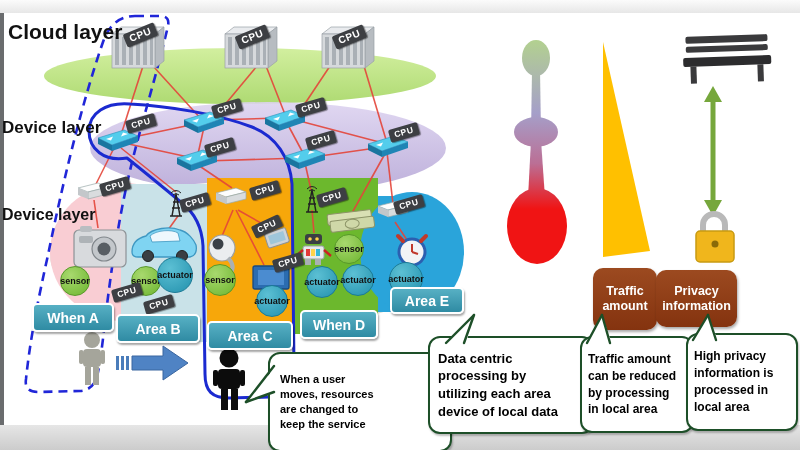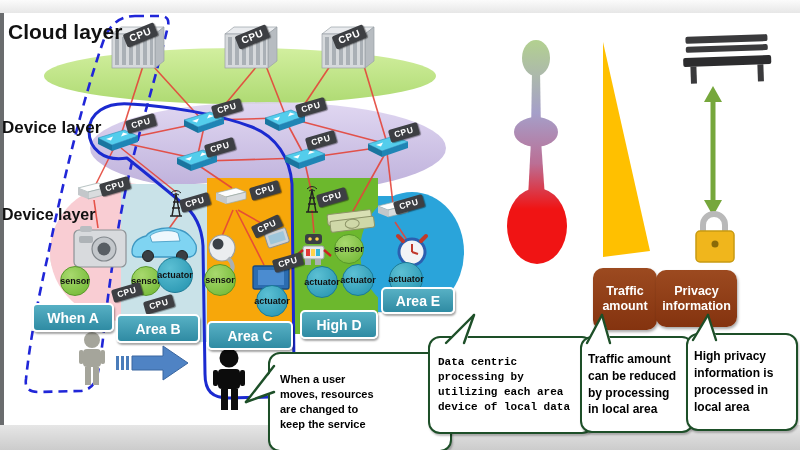--- a/index.html
+++ b/index.html
@@ -297,33 +297,33 @@
 <div class="abs circ sens" style="left:204px;top:264px;width:30px;height:30px;">sensor</div>
 <div class="abs circ act" style="left:256px;top:285px;width:30px;height:30px;">actuator</div>
 <div class="abs circ sens" style="left:334px;top:234px;width:28px;height:28px;">sensor</div>
 <div class="abs circ act" style="left:306px;top:266px;width:30px;height:30px;">actuator</div>
 <div class="abs circ act" style="left:342px;top:264px;width:30px;height:30px;">actuator</div>
 <div class="abs circ act" style="left:389px;top:262px;width:32px;height:32px;">actuator</div>
 
 <div class="abs area-label" style="left:32px;top:303px;width:78px;height:25px;">When A</div>
 <div class="abs area-label" style="left:116px;top:314px;width:80px;height:25px;">Area B</div>
 <div class="abs area-label" style="left:207px;top:321px;width:82px;height:25px;">Area C</div>
-<div class="abs area-label" style="left:300px;top:310px;width:74px;height:25px;">High D</div>
-<div class="abs area-label" style="left:381px;top:287px;width:70px;height:23px;">Area E</div>
+<div class="abs area-label" style="left:300px;top:310px;width:74px;height:25px;">When D</div>
+<div class="abs area-label" style="left:390px;top:287px;width:70px;height:23px;">Area E</div>
 
 <div class="abs metric" style="left:593px;top:268px;width:64px;height:62px;">Traffic
 amount</div>
 <div class="abs metric" style="left:656px;top:270px;width:81px;height:57px;">Privacy
 information</div>
 
 <div class="abs bubble" style="left:268px;top:352px;width:160px;height:88px;padding:4px 10px;font-size:11px;line-height:1.35;">When a user
 moves, resources
 are changed to
 keep the service</div>
-<div class="abs bubble" style="left:428px;top:336px;width:146px;height:86px;padding:4px 8px;font-size:11px;line-height:1.35;font-family:Liberation Mono, monospace;">Data centric
+<div class="abs bubble" style="left:428px;top:336px;width:146px;height:86px;padding:4px 8px;font-size:13px;line-height:1.35;">Data centric
 processing by
 utilizing each area
 device of local data</div>
 <div class="abs bubble" style="left:580px;top:336px;width:98px;height:85px;padding:4px 6px;font-size:12px;line-height:1.4;">Traffic amount
 can be reduced
 by processing
 in local area</div>
 <div class="abs bubble" style="left:686px;top:333px;width:96px;height:86px;padding:4px 6px;font-size:12px;line-height:1.4;">High privacy
 information is
 processed in

